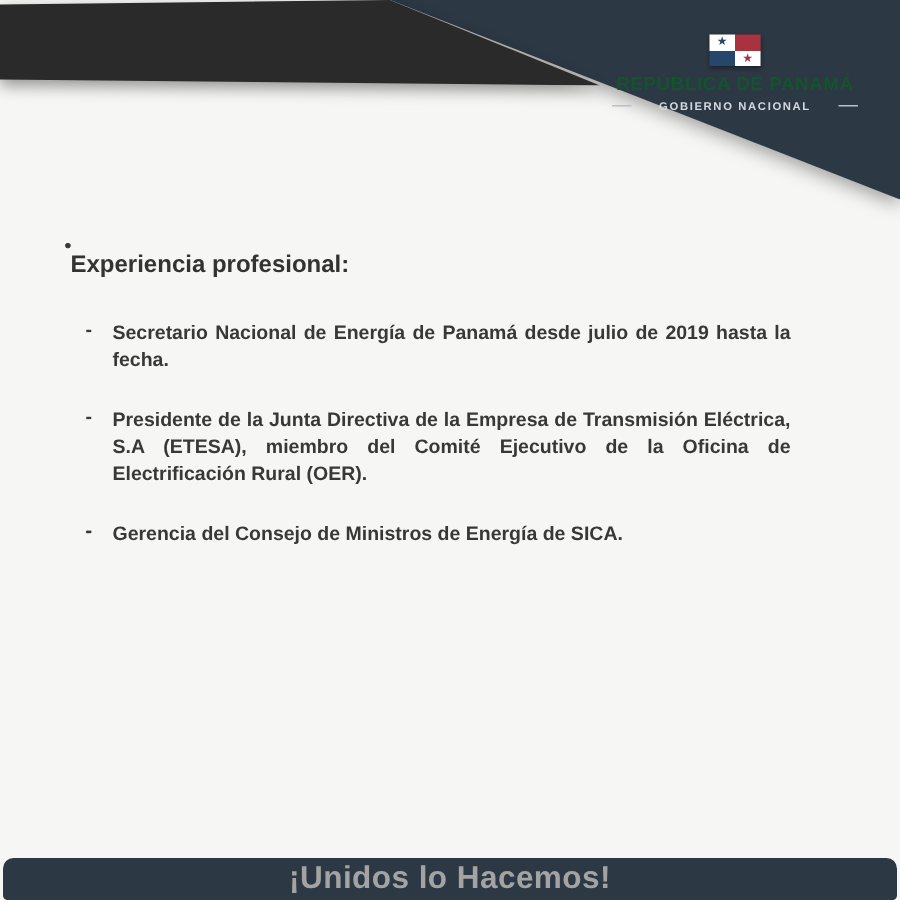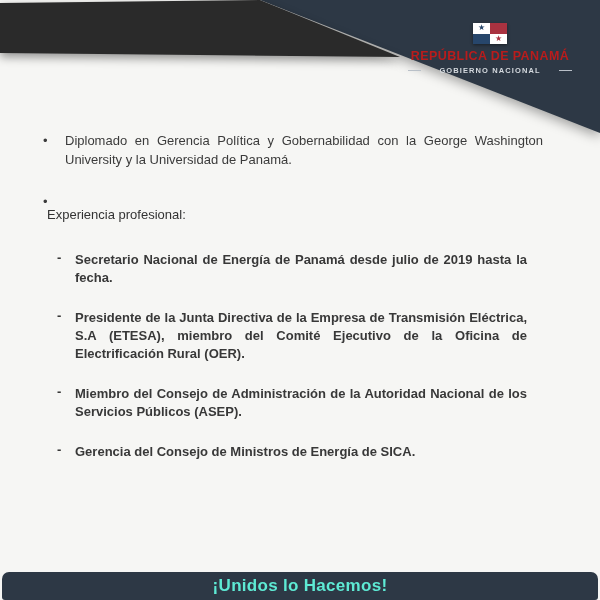--- a/index.html
+++ b/index.html
@@ -37,61 +37,61 @@
     width:34px; height:21px; margin:0 auto 5px auto;
     display:grid; grid-template-columns:1fr 1fr; grid-template-rows:1fr 1fr;
     box-shadow:0 1px 3px rgba(0,0,0,0.45);
   }
   .flag .q1 { background:#ffffff; color:#27466b; font-size:8px; line-height:10px; text-align:center; }
   .flag .q2 { background:#a93240; }
   .flag .q3 { background:#27466b; }
   .flag .q4 { background:#ffffff; color:#a93240; font-size:8px; line-height:10px; text-align:center; }
   .gov-title {
     font-size:12.5px; font-weight:bold; letter-spacing:0.4px;
-    color:#b91c1c; white-space:nowrap;
+    color:#14532d; white-space:nowrap;
   }
   .gov-subtitle-row {
     margin-top:3px; display:flex; align-items:center; justify-content:center; gap:18px;
   }
   .dash-line { display:inline-block; width:13px; height:1px; background:#b9c0c8; }
   .gov-subtitle {
     font-size:7.5px; font-weight:bold; letter-spacing:1.1px; color:#d4d9de; white-space:nowrap;
   }
 
   
   .content {
     position:absolute; left:42px; top:131px; width:501px;
     color:#3b3b3b; font-size:13px; line-height:19px; text-align:justify;
   }
   .bullet-list { margin:0; padding:0; list-style:none; }
   .bullet-list li { position:relative; padding-left:23px; margin-bottom:23px; }
   .bullet-list li .marker { position:absolute; left:1px; top:0; }
 
   .section-heading {
-    margin:36px 0 0 5px; font-size:13px; font-weight:normal; color:#333333;
+    margin:36px 0 0 5px; font-size:16px; font-weight:bold; color:#333333;
     text-align:left;
   }
 
   .exp-list { margin:27px 0 0 0; padding:0 16px 0 0; list-style:none; }
   .exp-list li {
     position:relative; padding-left:33px; margin-bottom:22px;
     font-weight:bold; line-height:18px; color:#383838;
   }
   .exp-list li .marker {
     position:absolute; left:15px; top:-2px; font-weight:bold;
   }
 
   
   .footer-bar {
     position:absolute; left:2px; right:2px; top:572px; bottom:0;
     background:#2d3845; border-radius:7px 7px 3px 3px;
     display:flex; align-items:center; justify-content:center;
   }
   .footer-slogan {
-    color:#5eead4; font-size:17px; font-weight:bold; letter-spacing:0.3px;
+    color:#a3a3a3; font-size:21px; font-weight:bold; letter-spacing:0.3px;
   }
 </style>
 </head>
 <body>
 
 <div class="canvas">
 
   <div class="shape-wrap navy-wrap">
     <div class="shape-navy"></div>
   </div>
@@ -112,41 +112,39 @@
       <span class="gov-subtitle">GOBIERNO NACIONAL</span>
       <span class="dash-line"></span>
     </div>
   </div>
 
   <div class="content">
 
     <ul class="bullet-list">
       <li>
         <span class="marker">•</span>
-        <span>Diplomado en Gerencia Política y Gobernabilidad con la George Washington University y la Universidad de Panamá.</span>
       </li>
       <li>
         <span class="marker">•</span>
       </li>
     </ul>
 
     <div class="section-heading">Experiencia profesional:</div>
 
     <ul class="exp-list">
       <li>
         <span class="marker">-</span>
         <span>Secretario Nacional de Energía de Panamá desde julio de 2019 hasta la fecha.</span>
       </li>
       <li>
         <span class="marker">-</span>
         <span>Presidente de la Junta Directiva de la Empresa de Transmisión Eléctrica, S.A (ETESA), miembro del Comité Ejecutivo de la Oficina de Electrificación Rural (OER).</span>
       </li>
       <li>
         <span class="marker">-</span>
-        <span>Miembro del Consejo de Administración de la Autoridad Nacional de los Servicios Públicos (ASEP).</span>
       </li>
       <li>
         <span class="marker">-</span>
         <span>Gerencia del Consejo de Ministros de Energía de SICA.</span>
       </li>
     </ul>
 
   </div>
 
   <div class="footer-bar">

